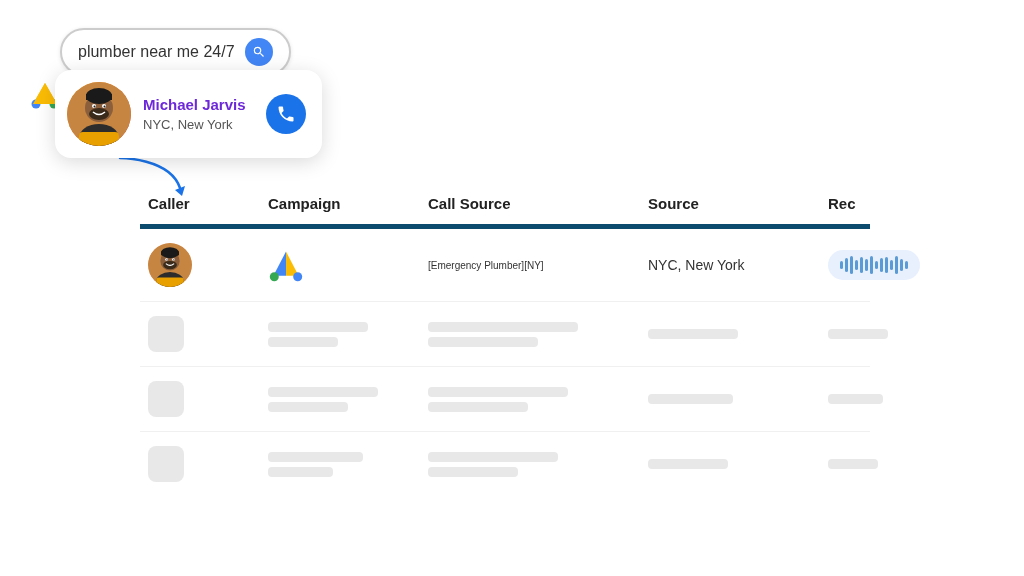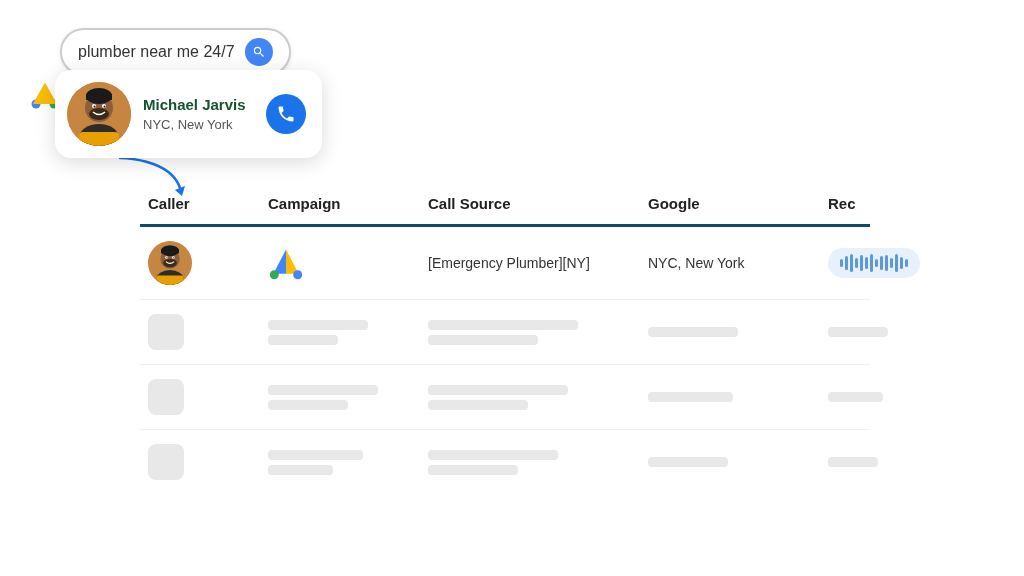--- a/index.html
+++ b/index.html
@@ -89,21 +89,21 @@
     }
     
     .caller-info {
       display: flex;
       flex-direction: column;
       gap: 4px;
     }
     .caller-name {
       font-size: 15px;
       font-weight: 700;
-      color: #14532d;
+      color: #6d28d9;
     }
     .caller-location {
       font-size: 13px;
       color: #555;
     }
     .caller-source-badge {
       background: #e8f0fe;
       color: #1a73e8;
       font-size: 12px;
       font-weight: 500;
@@ -138,21 +138,21 @@
       left: 140px;
       right: 30px;
       background: #fff;
       border-radius: 8px;
     }
 
     .table-header {
       display: grid;
       grid-template-columns: 120px 160px 220px 180px 120px;
       padding: 10px 0 12px 0;
-      border-bottom: 3px solid #0c4a6e;
+      border-bottom: 5px solid #0c4a6e;
     }
     .table-header-cell {
       font-size: 15px;
       font-weight: 700;
       color: #222;
       padding: 0 8px;
     }
 
     .table-row {
       display: grid;
@@ -180,21 +180,21 @@
       justify-content: center;
     }
 
     
     .google-ads-logo {
       display: flex;
       align-items: center;
     }
 
     .campaign-text {
-      font-size: 14px;
+      font-size: 10px;
       color: #333;
     }
     .region-text {
       font-size: 14px;
       color: #333;
     }
 
     
     .waveform {
       background: #e8f0fe;
@@ -297,21 +297,21 @@
     <path d="M10 10 C10 10, 60 10, 70 40" stroke="#1a73e8" stroke-width="2.5" fill="none" stroke-linecap="round"></path>
     <polygon points="65,42 75,38 72,48" fill="#1a73e8"></polygon>
   </svg>
 
   <div class="table-container">
 
     <div class="table-header">
       <div class="table-header-cell">Caller</div>
       <div class="table-header-cell">Campaign</div>
       <div class="table-header-cell">Call Source</div>
-      <div class="table-header-cell">Google</div>
+      <div class="table-header-cell">Source</div>
       <div class="table-header-cell">Rec</div>
     </div>
 
     <div class="table-row">
 
       <div class="table-cell">
         <div class="row-avatar">
           <svg width="44" height="44" viewBox="0 0 64 64">
             <rect width="64" height="64" rx="32" fill="#c68642"></rect>
             <ellipse cx="32" cy="26" rx="14" ry="14" fill="#8B5E3C"></ellipse>

